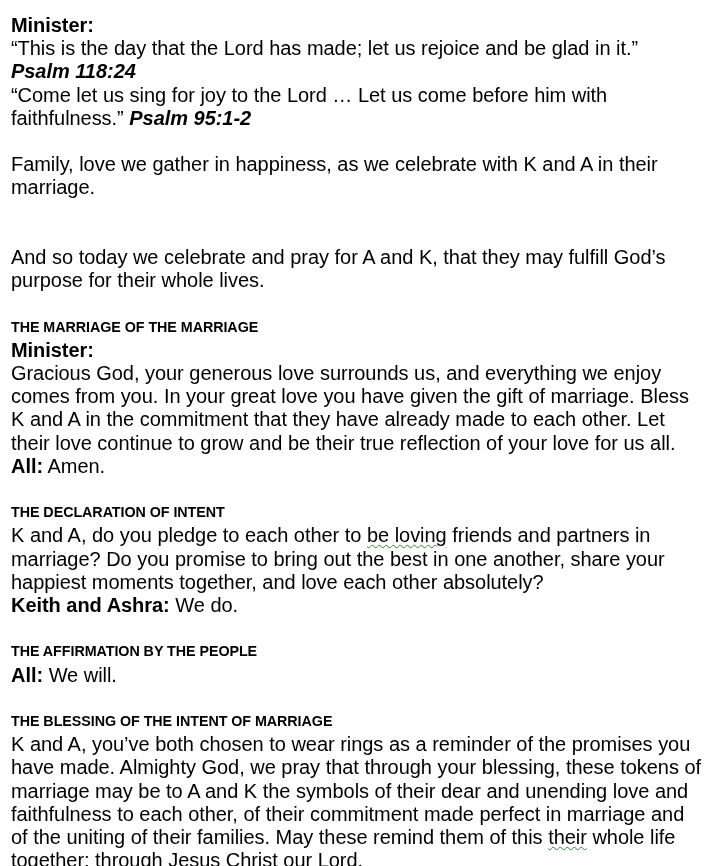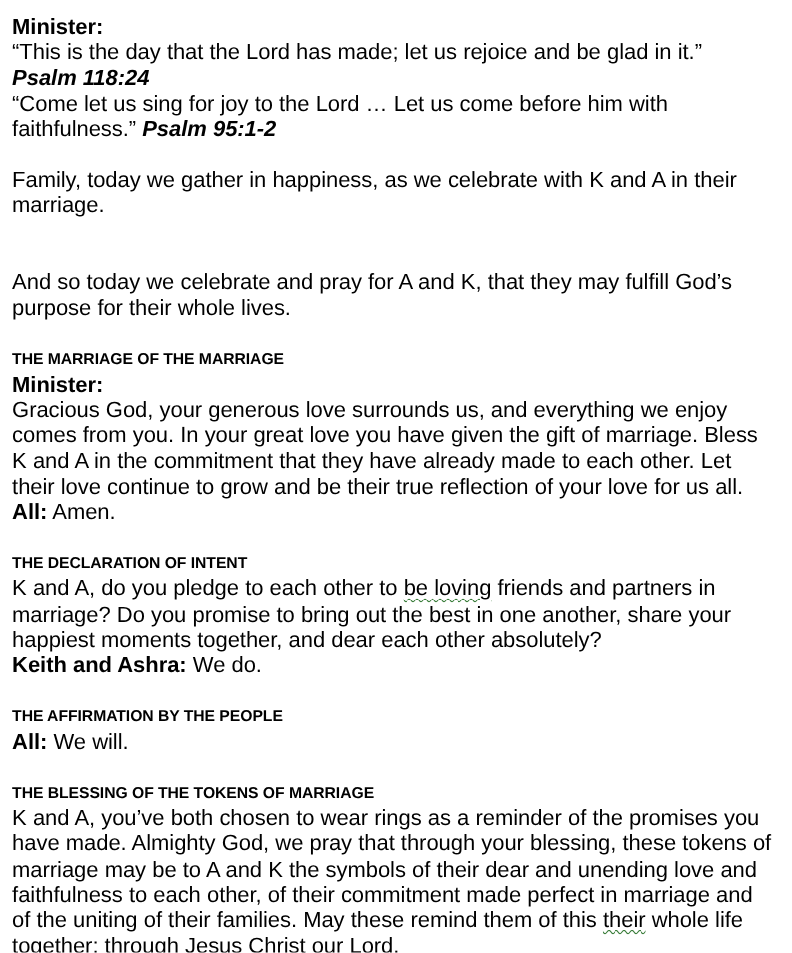--- a/index.html
+++ b/index.html
@@ -63,46 +63,46 @@
 <div class="page">
 
   <div class="line speaker">Minister:</div>
 
   <div class="line"><span>“This is the day that the Lord has made; let us rejoice and be glad in it.”</span><span> </span><span class="i">Psalm 118:24</span></div>
 
   <div class="line"><span>“Come let us sing for joy to the Lord … Let us come before him with faithfulness.”</span><span> </span><span class="i">Psalm 95:1-2</span></div>
 
   <div class="gap"></div>
 
-  <div class="line para">Family, today we gather in happiness, as we celebrate with K and A in their marriage.</div>
+  <div class="line para">Family, love we gather in happiness, as we celebrate with K and A in their marriage.</div>
 
   <div class="gap"></div>
 
 
   <div class="gap"></div>
 
   <div class="line para">And so today we celebrate and pray for A and K, that they may fulfill God’s purpose for their whole lives.</div>
 
   <div class="gap"></div>
 
   <div class="heading">THE MARRIAGE OF THE MARRIAGE</div>
   <div class="line speaker">Minister:</div>
   <div class="line para">Gracious God, your generous love surrounds us, and everything we enjoy comes from you. In your great love you have given the gift of marriage. Bless K and A in the commitment that they have already made to each other. Let their love continue to grow and be their true reflection of your love for us all.</div>
   <div class="line"><span class="b">All:</span><span> Amen.</span></div>
 
   <div class="gap"></div>
 
   <div class="heading">THE DECLARATION OF INTENT</div>
-  <div class="line para"><span>K and A, do you pledge to each other to </span><span class="sp">be loving</span><span> friends and partners in marriage? Do you promise to bring out the best in one another, share your happiest moments together, and dear each other absolutely?</span></div>
+  <div class="line para"><span>K and A, do you pledge to each other to </span><span class="sp">be loving</span><span> friends and partners in marriage? Do you promise to bring out the best in one another, share your happiest moments together, and love each other absolutely?</span></div>
   <div class="line"><span class="b">Keith and Ashra:</span><span> We do.</span></div>
 
   <div class="gap"></div>
 
   <div class="heading">THE AFFIRMATION BY THE PEOPLE</div>
   <div class="line"><span class="b">All:</span><span> We will.</span></div>
 
   <div class="gap"></div>
 
-  <div class="heading">THE BLESSING OF THE TOKENS OF MARRIAGE</div>
+  <div class="heading">THE BLESSING OF THE INTENT OF MARRIAGE</div>
   <div class="line para"><span>K and A, you’ve both chosen to wear rings as a reminder of the promises you have made. Almighty God, we pray that through your blessing, these tokens of marriage may be to A and K the symbols of their dear and unending love and faithfulness to each other, of their commitment made perfect in marriage and of the uniting of their families. May these remind them of this </span><span class="sp">their</span><span> whole life together; through Jesus Christ our Lord.</span></div>
   <div class="line"><span class="b">All:</span><span> Amen.</span></div>
 
 </div>
 
 </body></html>

